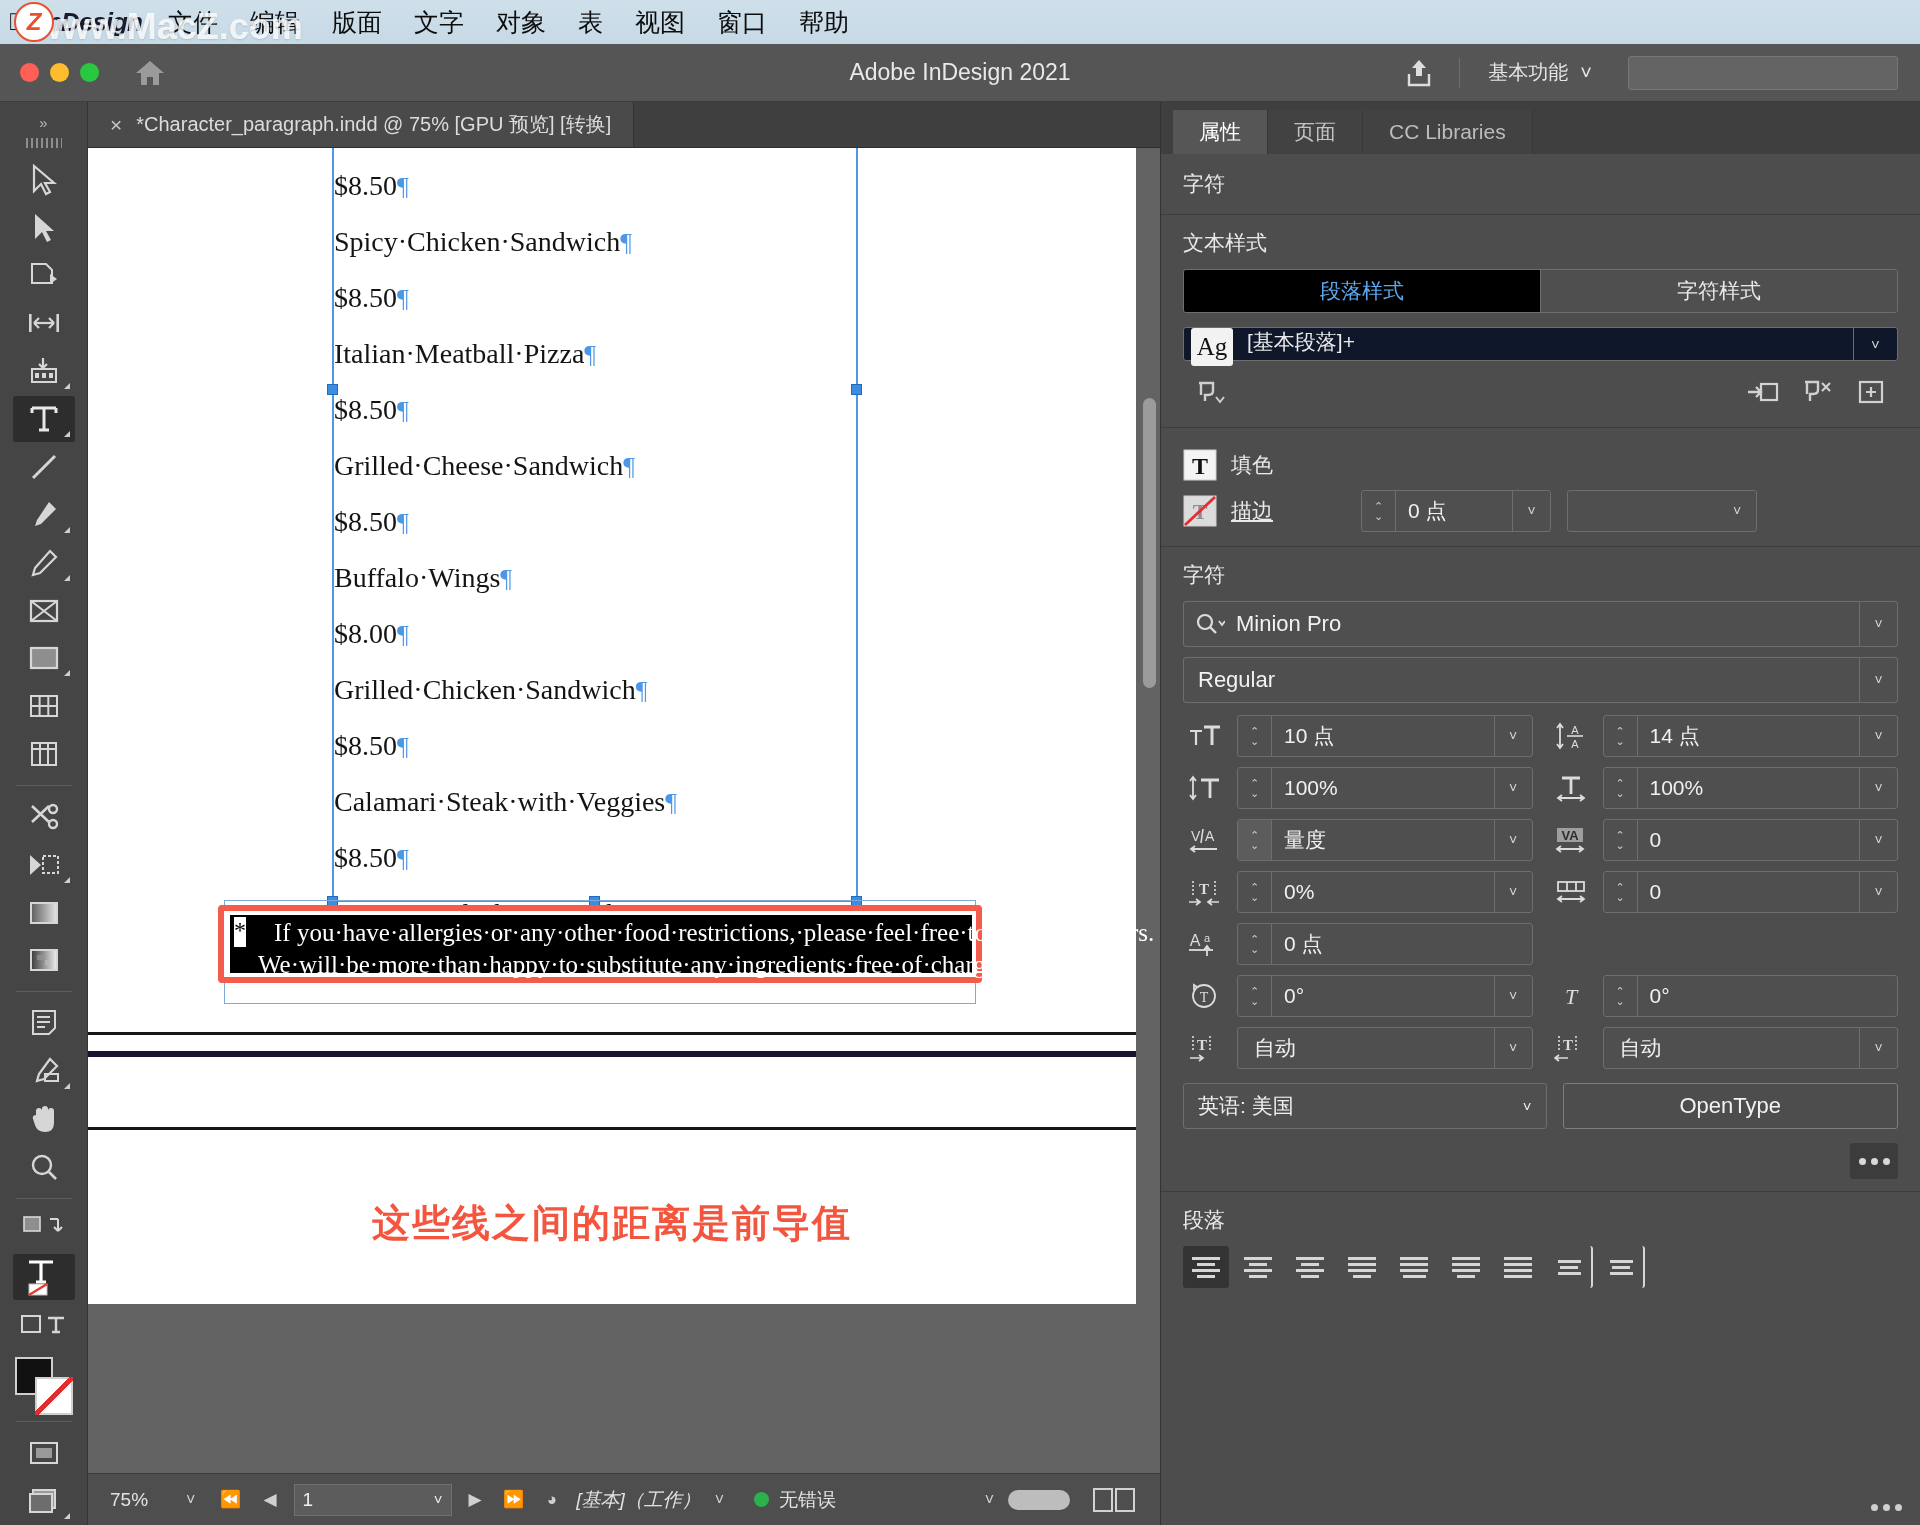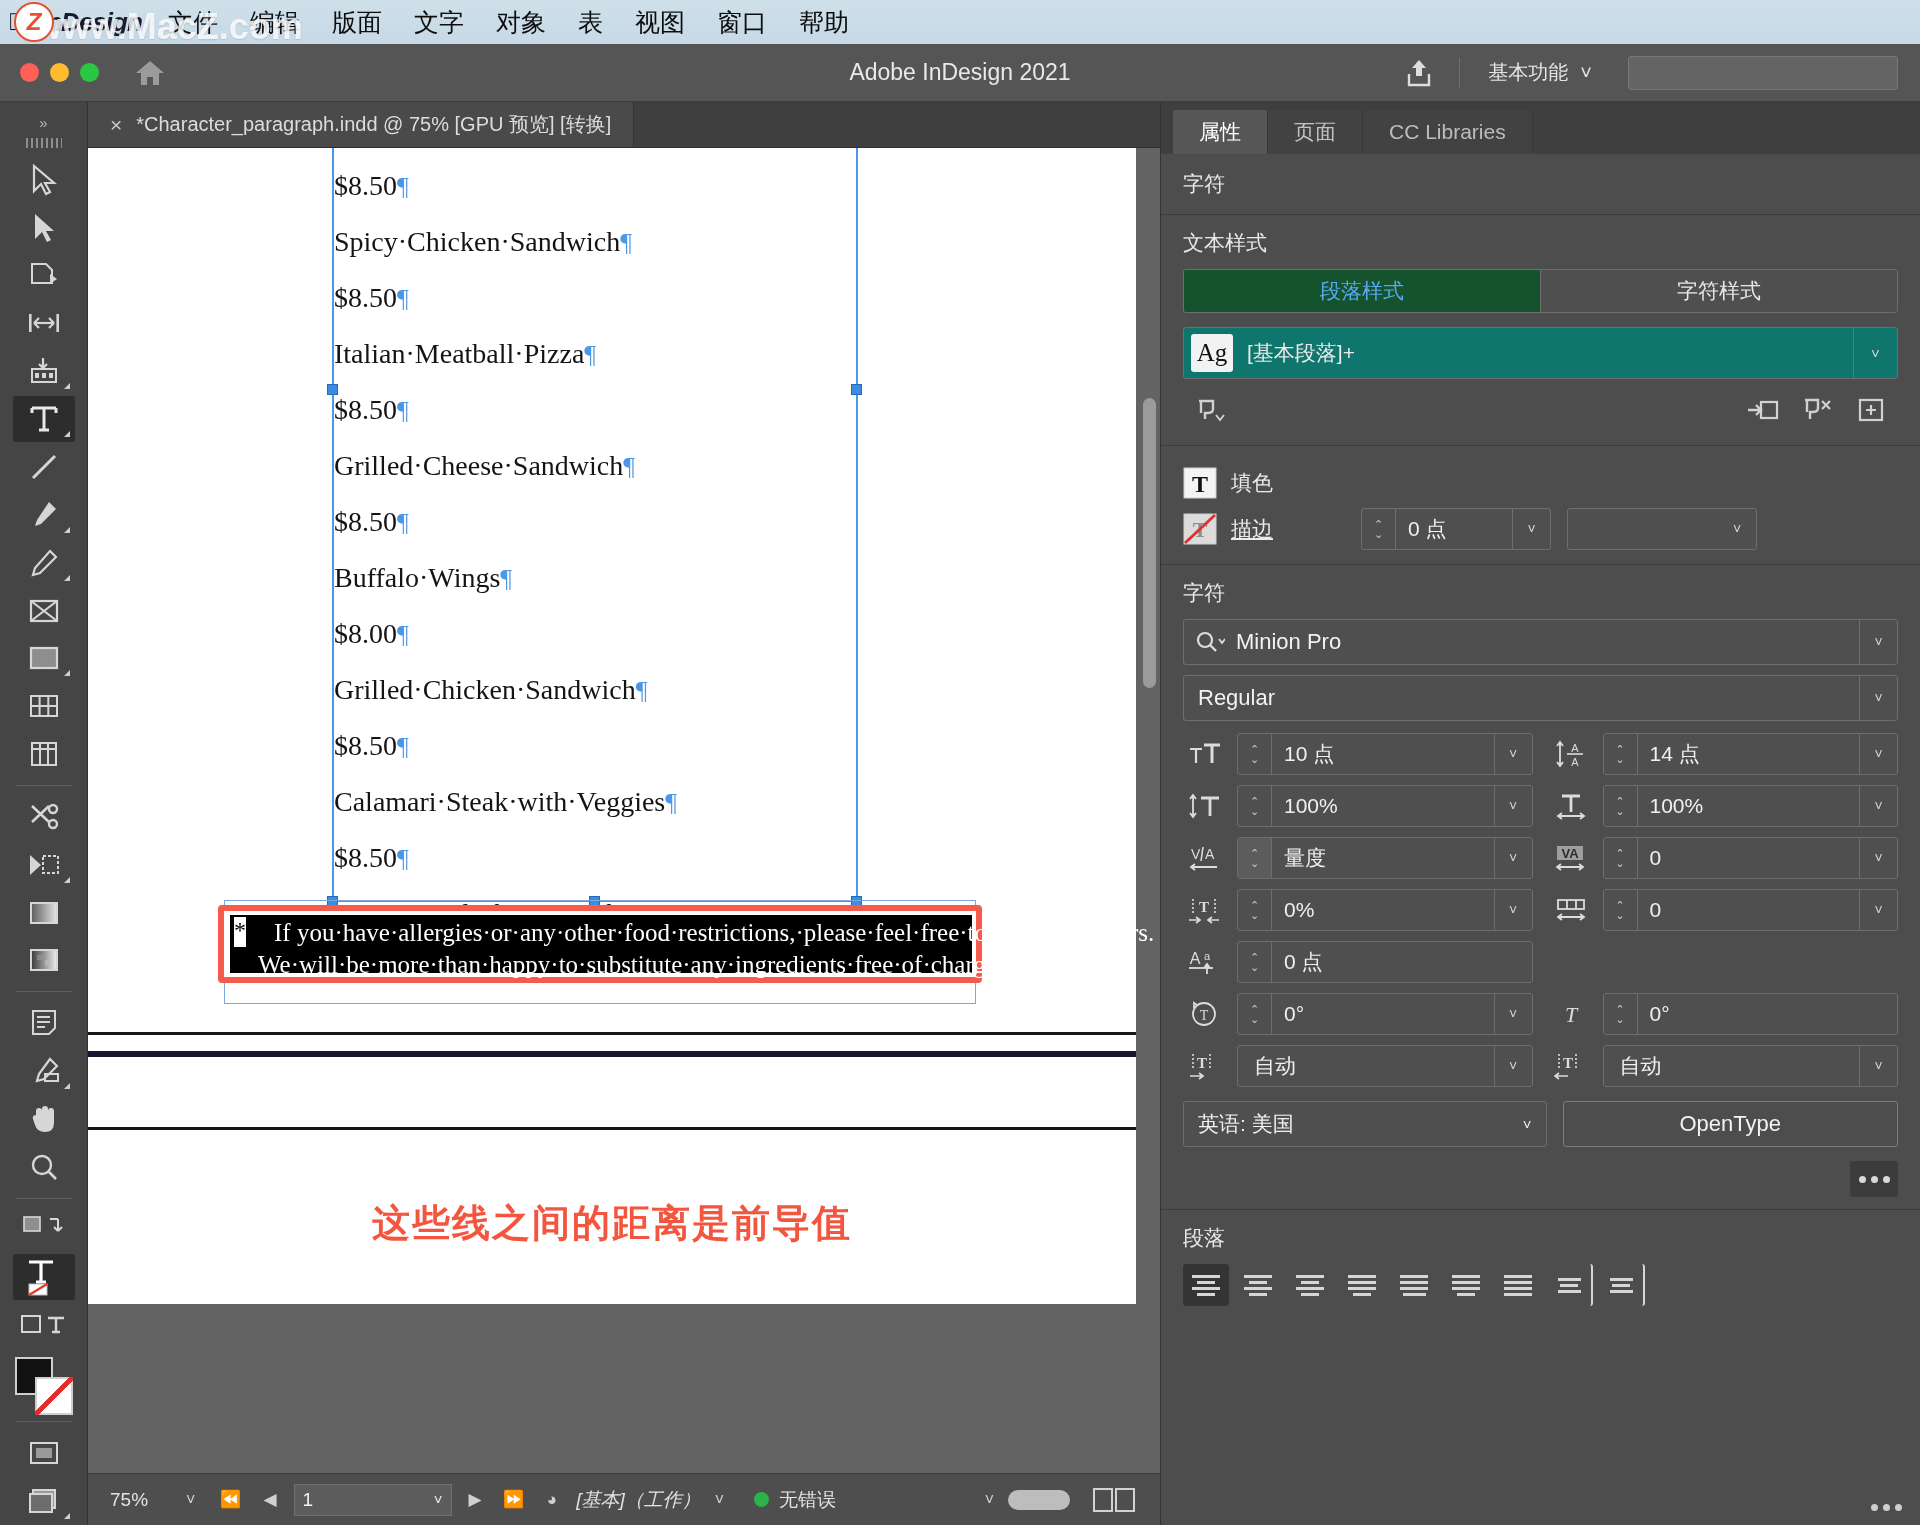--- a/index.html
+++ b/index.html
@@ -227,26 +227,26 @@
   .rp-grouptitle { font-size: 21px; color: #e9e9e9; margin-bottom: 12px; }
 
   .seg {
     display: flex; width: 100%; height: 44px; border: 1px solid #6e6e6e; border-radius: 3px;
     overflow: hidden;
   }
   .seg > div {
     flex: 1; display: flex; align-items: center; justify-content: center;
     font-size: 21px; color: #e8e8e8; background: #4f4f4f;
   }
-  .seg > div.on { background: #14532d; color: #5aa9f0; }
+  .seg > div.on { background: #000000; color: #5aa9f0; }
   .seg > div + div { border-left: 1px solid #6e6e6e; text-align: right; }
 
   .stylerow {
-    display: flex; align-items: center; height: 52px; margin-top: 14px;
-    border: 1px solid #6e6e6e; border-radius: 3px; background: #0f766e;
+    display: flex; align-items: flex-start; height: 34px; margin-top: 14px;
+    border: 1px solid #6e6e6e; border-radius: 3px; background: #0f172a;
   }
   .ag-badge {
     width: 42px; height: 38px; background: #f2f2f2; color: #111;
     font-family: "Liberation Serif", serif; font-size: 25px;
     display: flex; align-items: center; justify-content: center;
     margin-left: 7px; border-radius: 3px;
   }
   .stylename { flex: 1; padding-left: 14px; font-size: 21px; color: #eaeaea; }
   .dd-arrow {
     width: 44px; height: 100%; display: flex; align-items: center; justify-content: center;

